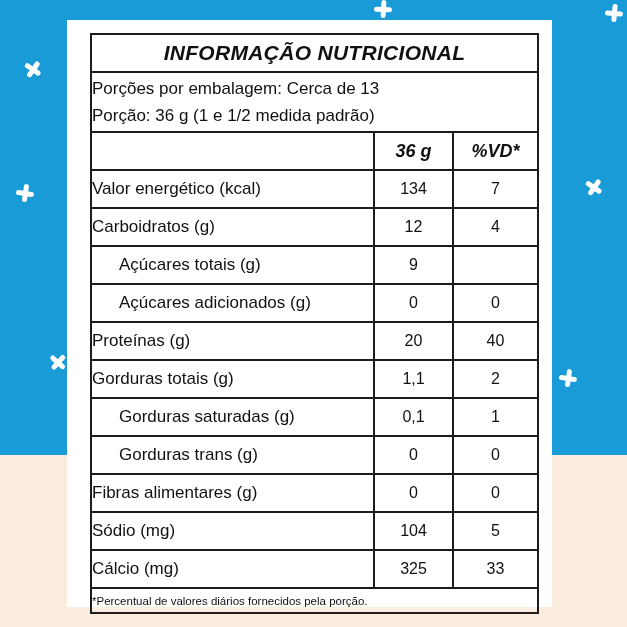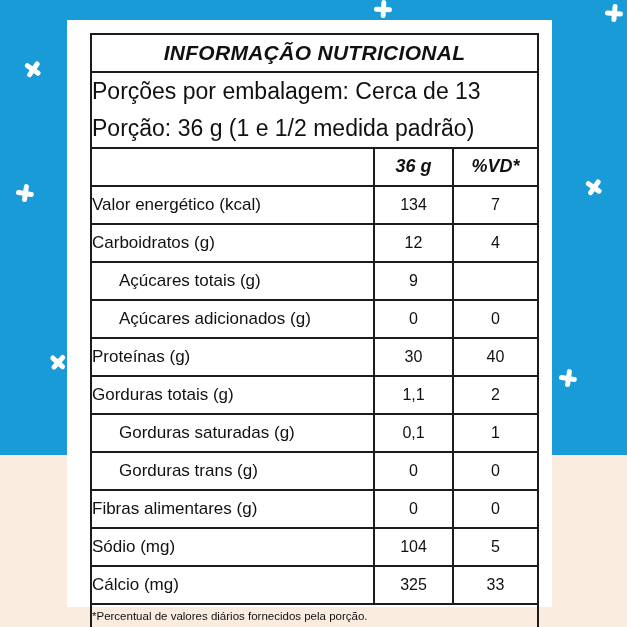--- a/index.html
+++ b/index.html
@@ -28,21 +28,21 @@
     position:absolute;left:23px;top:13px;width:447px;
     border-collapse:collapse;table-layout:fixed;
     border:1px solid #be185d;
   }
   table.nutri td{border:2px solid #1c1c1c;padding:0;vertical-align:middle;}
   td.title-cell{
     height:36px;text-align:center;
     font-style:italic;font-weight:800;font-size:21px;letter-spacing:.3px;
   }
   td.servings-cell{
-    height:58px;font-size:23px;line-height:1.6;padding:2px 0 2px 8px;
+    height:58px;font-size:17px;line-height:1.6;padding:2px 0 2px 8px;
     border-bottom:5px solid #1c1c1c;
   }
   tr.colhead td{height:36px;}
   td.head-amount,td.head-dv{
     text-align:center;font-style:italic;font-weight:800;font-size:18px;
   }
   tr.data-row td{height:36px;}
   td.lbl{font-size:17px;padding-left:10px;margin-top:9px;}
   tr.indent td.lbl{padding-left:27px;}
   td.val{text-align:center;font-size:16px;}
@@ -103,21 +103,21 @@
     <td class="val">9</td>
     <td class="val"></td>
   </tr>
         <tr class="data-row indent">
     <td class="lbl">Açúcares adicionados (g)</td>
     <td class="val">0</td>
     <td class="val">0</td>
   </tr>
         <tr class="data-row">
     <td class="lbl">Proteínas (g)</td>
-    <td class="val">30</td>
+    <td class="val">20</td>
     <td class="val">40</td>
   </tr>
         <tr class="data-row">
     <td class="lbl">Gorduras totais (g)</td>
     <td class="val">1,1</td>
     <td class="val">2</td>
   </tr>
         <tr class="data-row indent">
     <td class="lbl">Gorduras saturadas (g)</td>
     <td class="val">0,1</td>

